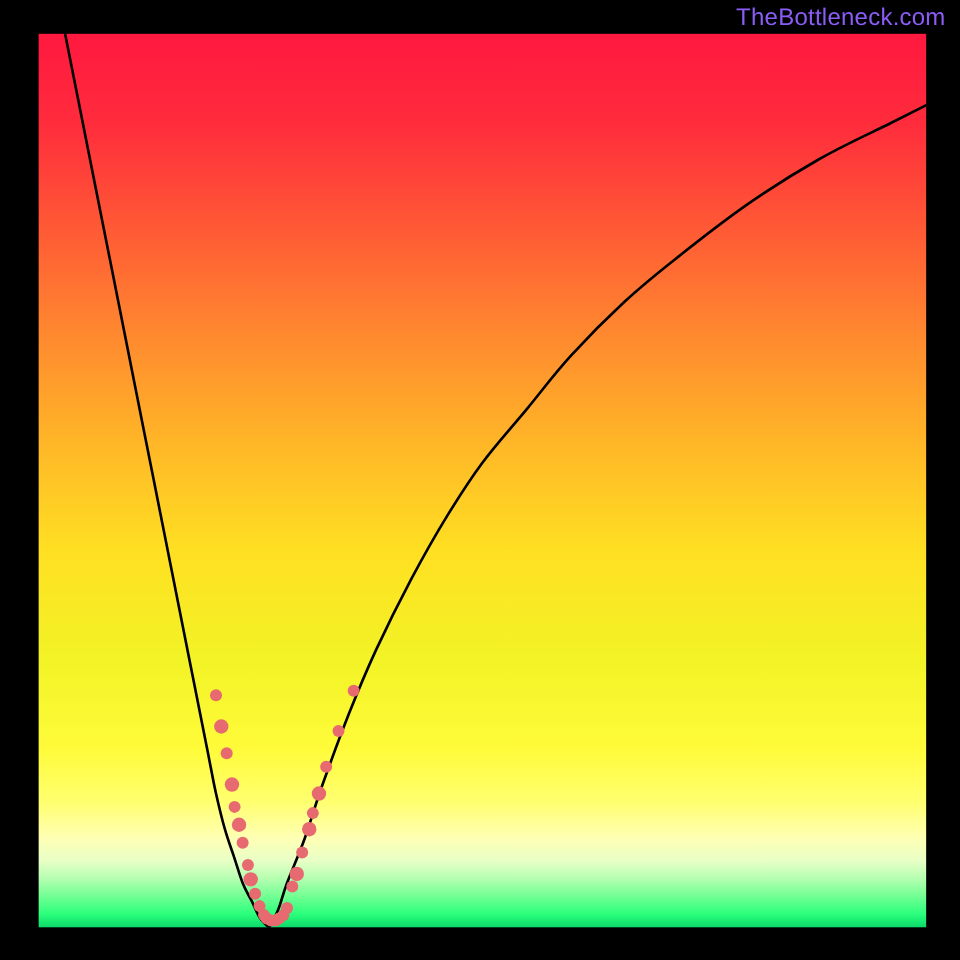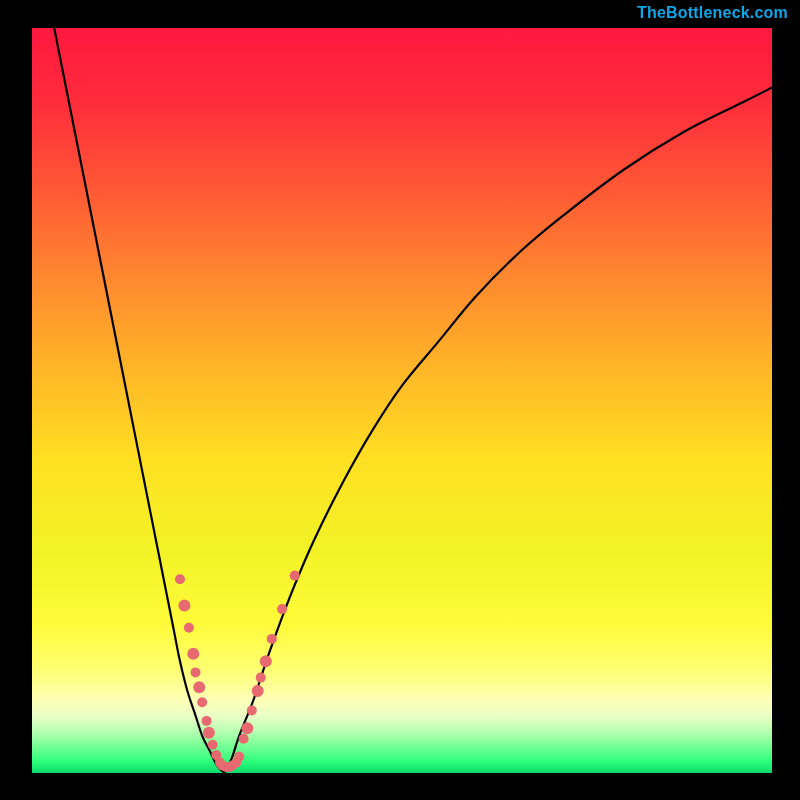--- a/index.html
+++ b/index.html
@@ -23,23 +23,23 @@
     left: 32px;
     top: 28px;
     width: 740px;
     height: 745px;
   }
   .watermark {
     position: absolute;
     top: 4px;
     right: 12px;
     font-family: Arial, Helvetica, sans-serif;
-    font-size: 16px;
-    font-weight: 700;
-    color: #0ea5e9;
+    font-size: 20px;
+    font-weight: 400;
+    color: #8b5cf6;
     letter-spacing: 0.2px;
   }
   svg { display:block; }
 </style>
 </head>
 <body>
 
 <div class="frame">
   <div class="watermark">TheBottleneck.com</div>
   <div class="plot">

